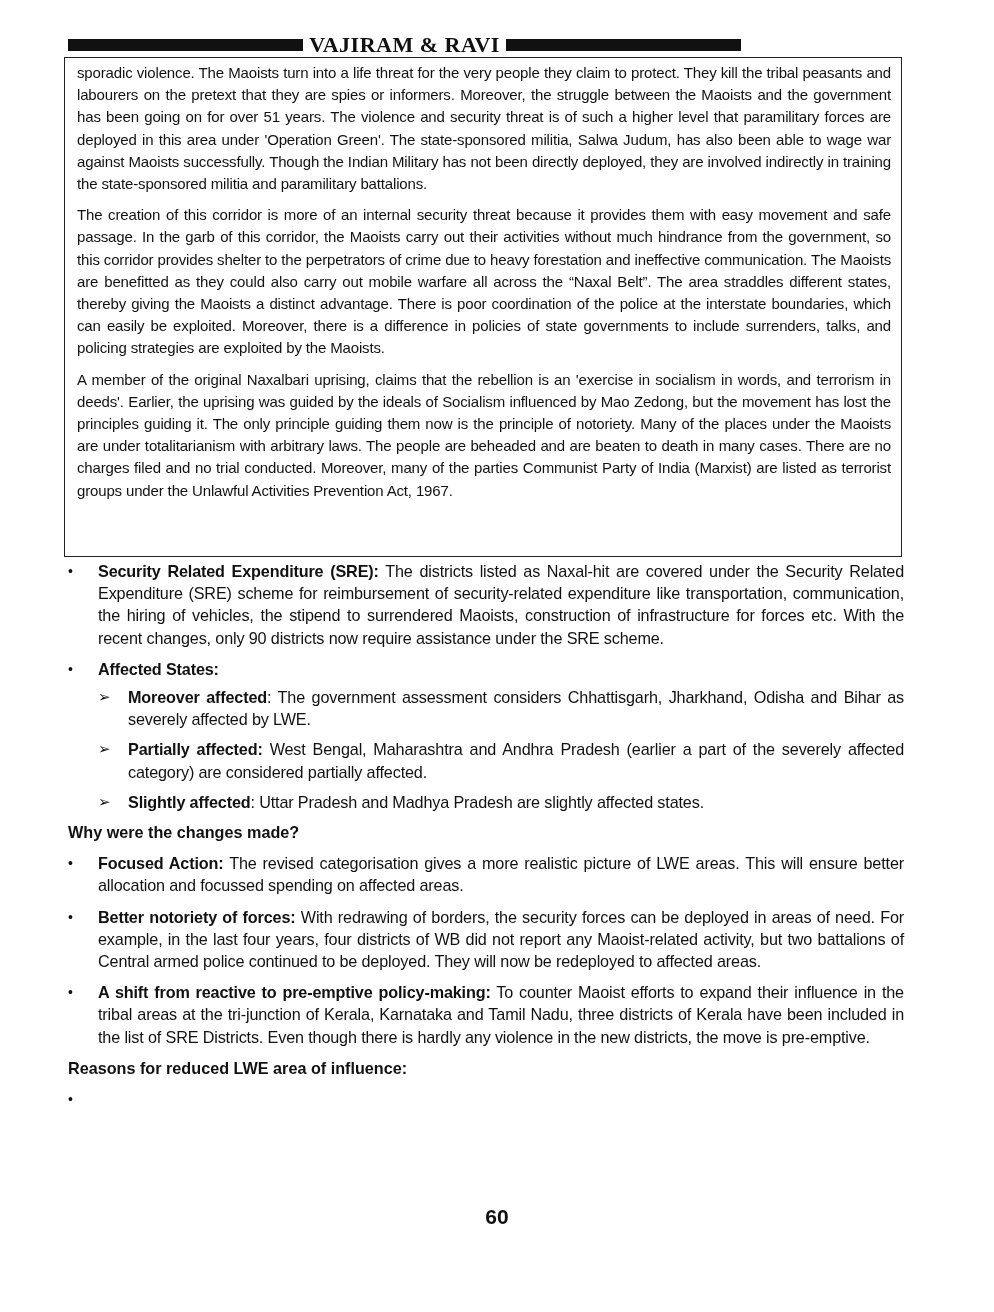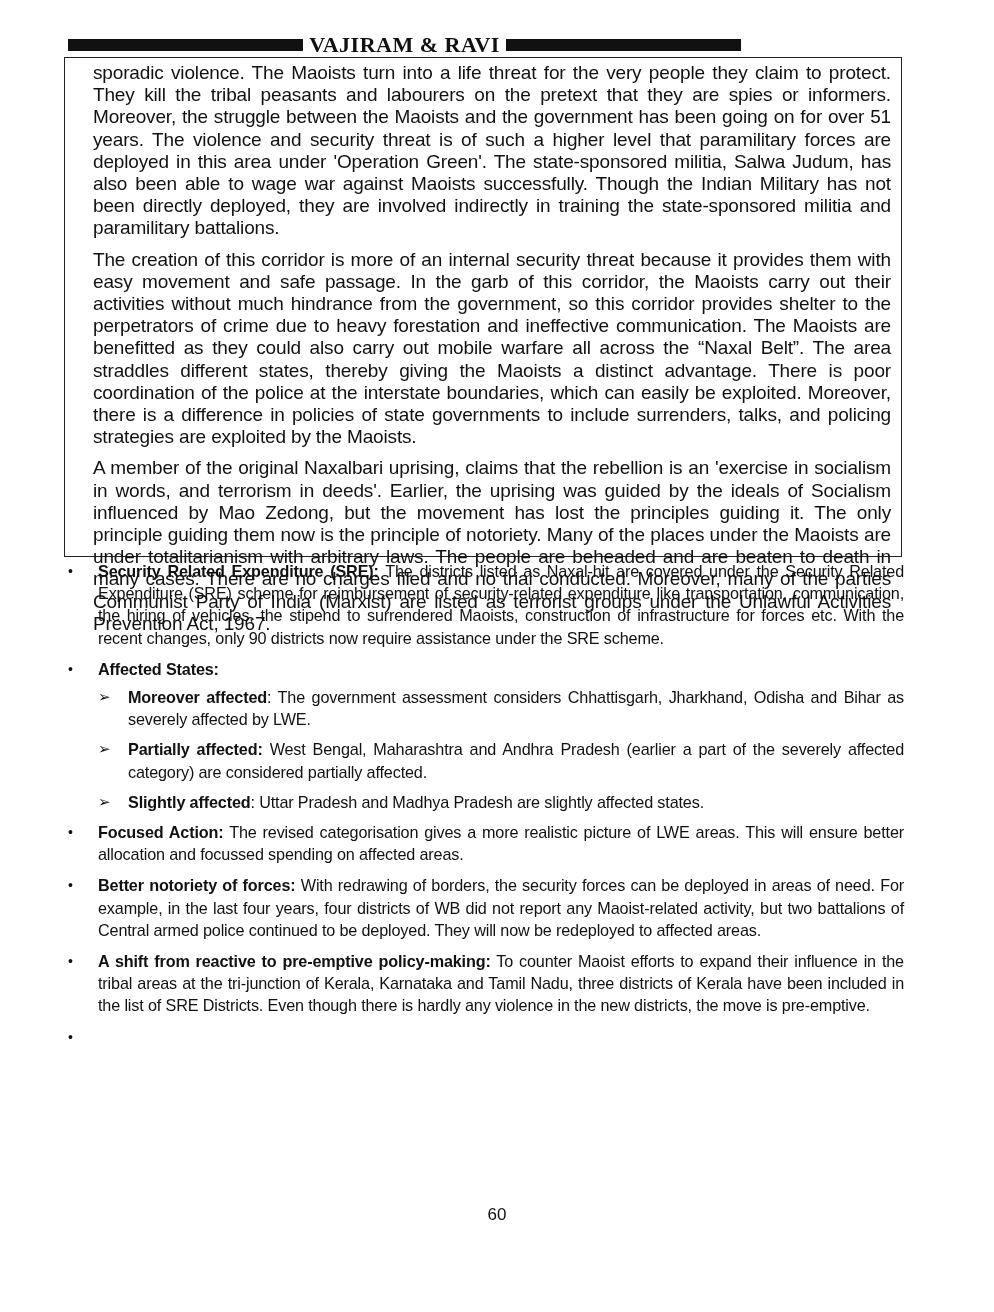--- a/index.html
+++ b/index.html
@@ -17,21 +17,21 @@
   .brand {
     font-family: "Liberation Serif", serif; font-weight: bold;
     font-size: 22px; letter-spacing: 0.5px; color: #111; white-space: nowrap;
     line-height: 22px;
   }
   .box {
     position: absolute; left: 64px; top: 57px; width: 838px; height: 500px;
     border: 1.5px solid #222; box-sizing: border-box; padding: 4px 10px 0 12px;
   }
   .box p {
-    margin: 0 0 9px 16px; font-size: 19px; line-height: 22.2px;
+    margin: 0 0 9px 0; font-size: 15px; line-height: 22.2px;
     text-align: justify; letter-spacing: -0.15px;
   }
   .content {
     position: absolute; left: 64px; top: 560px; width: 840px;
   }
   .bul {
     position: relative; padding-left: 34px; font-size: 16.2px; line-height: 22.2px;
     text-align: justify; margin-bottom: 9px; letter-spacing: -0.15px;
   }
   .bul .dot {
@@ -43,21 +43,22 @@
   }
   .sub .arrow {
     position: absolute; left: 34px; top: 0; font-size: 15px;
   }
   .b { font-weight: bold; margin-top: 32px; }
   .heading {
     font-weight: bold; font-size: 16.2px; line-height: 22.2px; margin: 2px 0 9px 4px;
   }
   .pagenum {
     position: absolute; left: 0; width: 994px; top: 1205px; text-align: center;
-    font-size: 17px;
+    font-size: 21px;
+    font-weight: bold;
   }
 </style>
 </head>
 <body>
 
 <div class="header">
   <div class="bar left"></div>
   <div class="brand">VAJIRAM &amp; RAVI</div>
   <div class="bar right"></div>
 </div>
@@ -84,33 +85,35 @@
   </div>
   <div class="sub">
     <span class="arrow">➢</span>
     <span class="b">Partially affected:</span><span> West Bengal, Maharashtra and Andhra Pradesh (earlier a part of the severely affected category) are considered partially affected.</span>
   </div>
   <div class="sub">
     <span class="arrow">➢</span>
     <span class="b">Slightly affected</span><span>: Uttar Pradesh and Madhya Pradesh are slightly affected states.</span>
   </div>
 
+  <div class="heading">Why were the changes made?</div>
 
   <div class="bul">
     <span class="dot">•</span>
     <span class="b">Focused Action:</span><span> The revised categorisation gives a more realistic picture of LWE areas. This will ensure better allocation and focussed spending on affected areas.</span>
   </div>
   <div class="bul">
     <span class="dot">•</span>
     <span class="b">Better notoriety of forces:</span><span> With redrawing of borders, the security forces can be deployed in areas of need. For example, in the last four years, four districts of WB did not report any Maoist-related activity, but two battalions of Central armed police continued to be deployed. They will now be redeployed to affected areas.</span>
   </div>
   <div class="bul">
     <span class="dot">•</span>
     <span class="b">A shift from reactive to pre-emptive policy-making:</span><span> To counter Maoist efforts to expand their influence in the tribal areas at the tri-junction of Kerala, Karnataka and Tamil Nadu, three districts of Kerala have been included in the list of SRE Districts. Even though there is hardly any violence in the new districts, the move is pre-emptive.</span>
   </div>
 
+  <div class="heading">Reasons for reduced LWE area of influence:</div>
 
   <div class="bul">
     <span class="dot">•</span>
   </div>
 </div>
 
 <div class="pagenum">60</div>
 
 </body></html>

